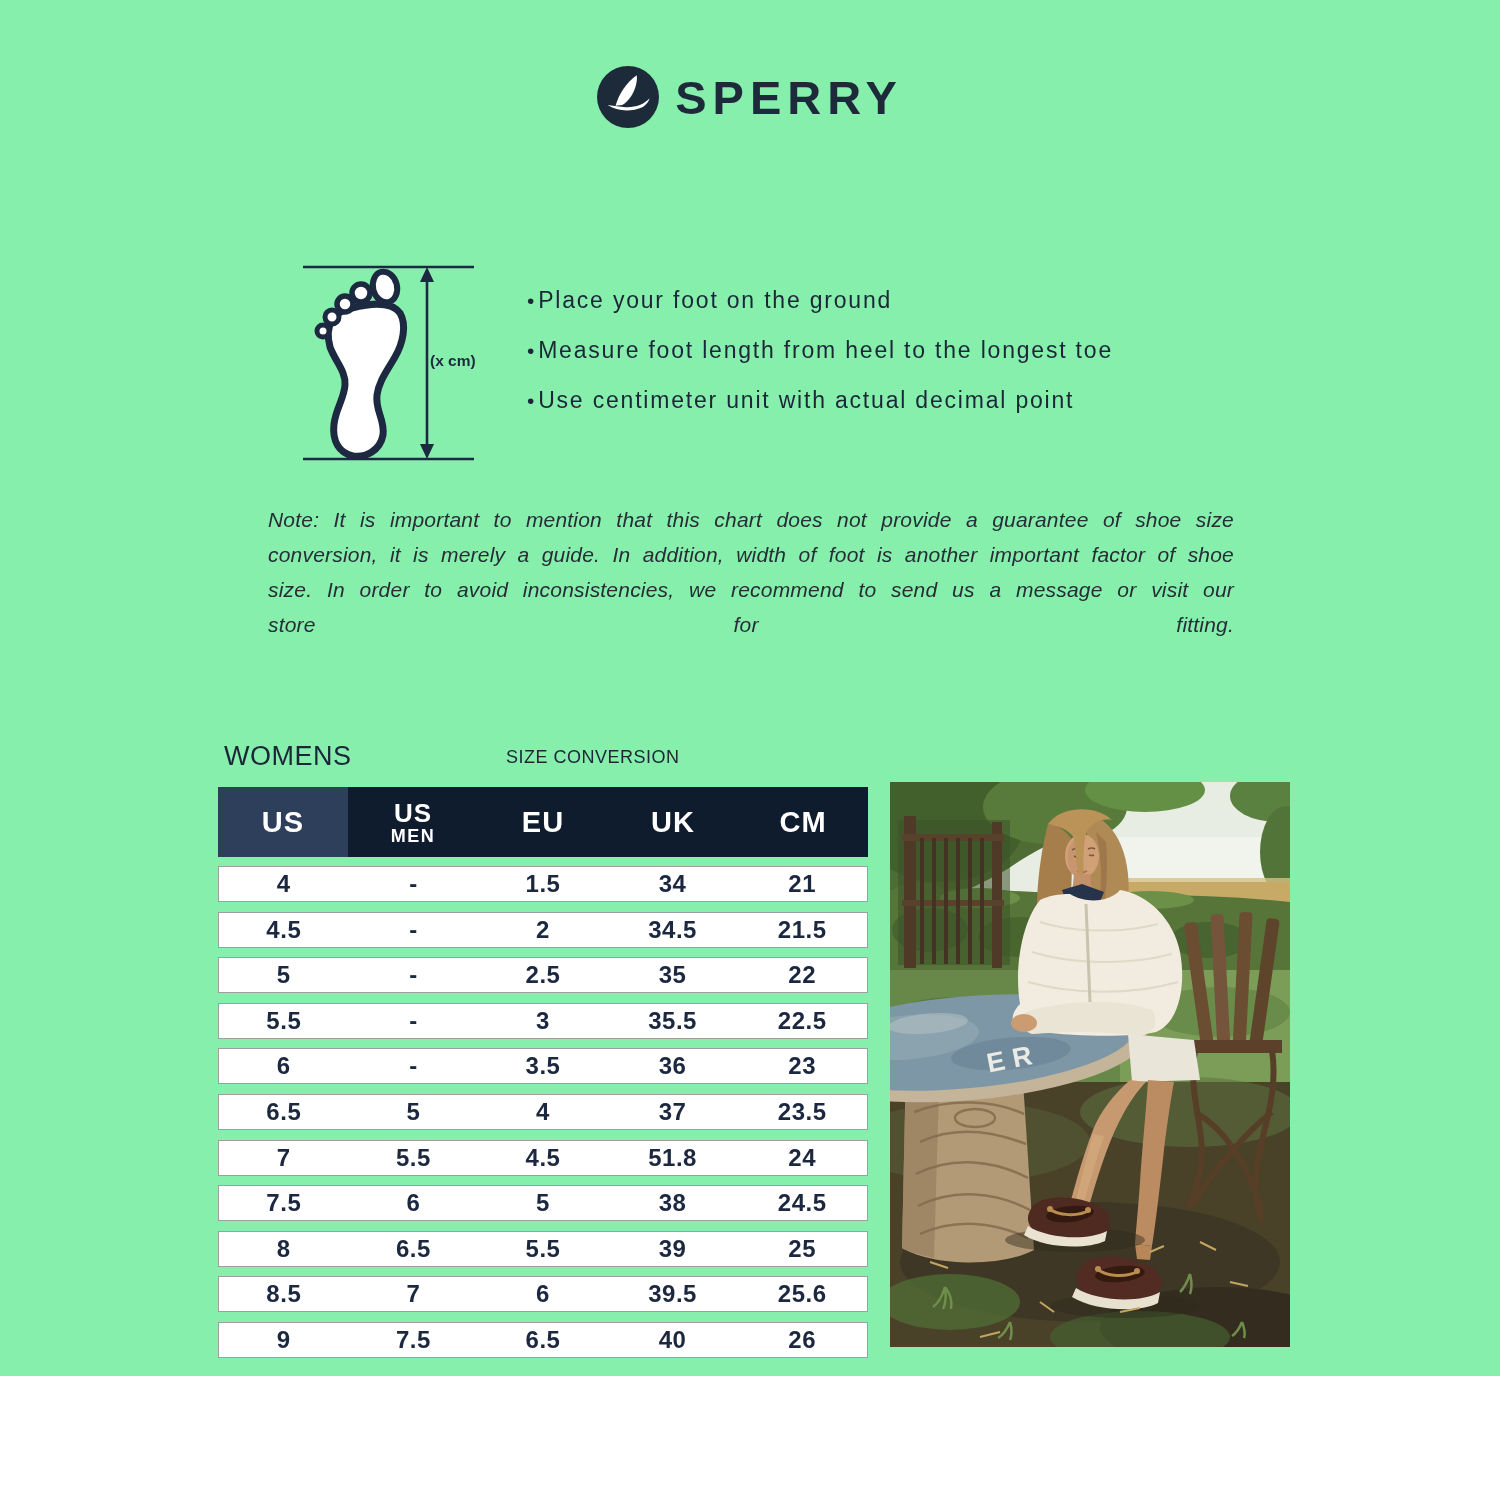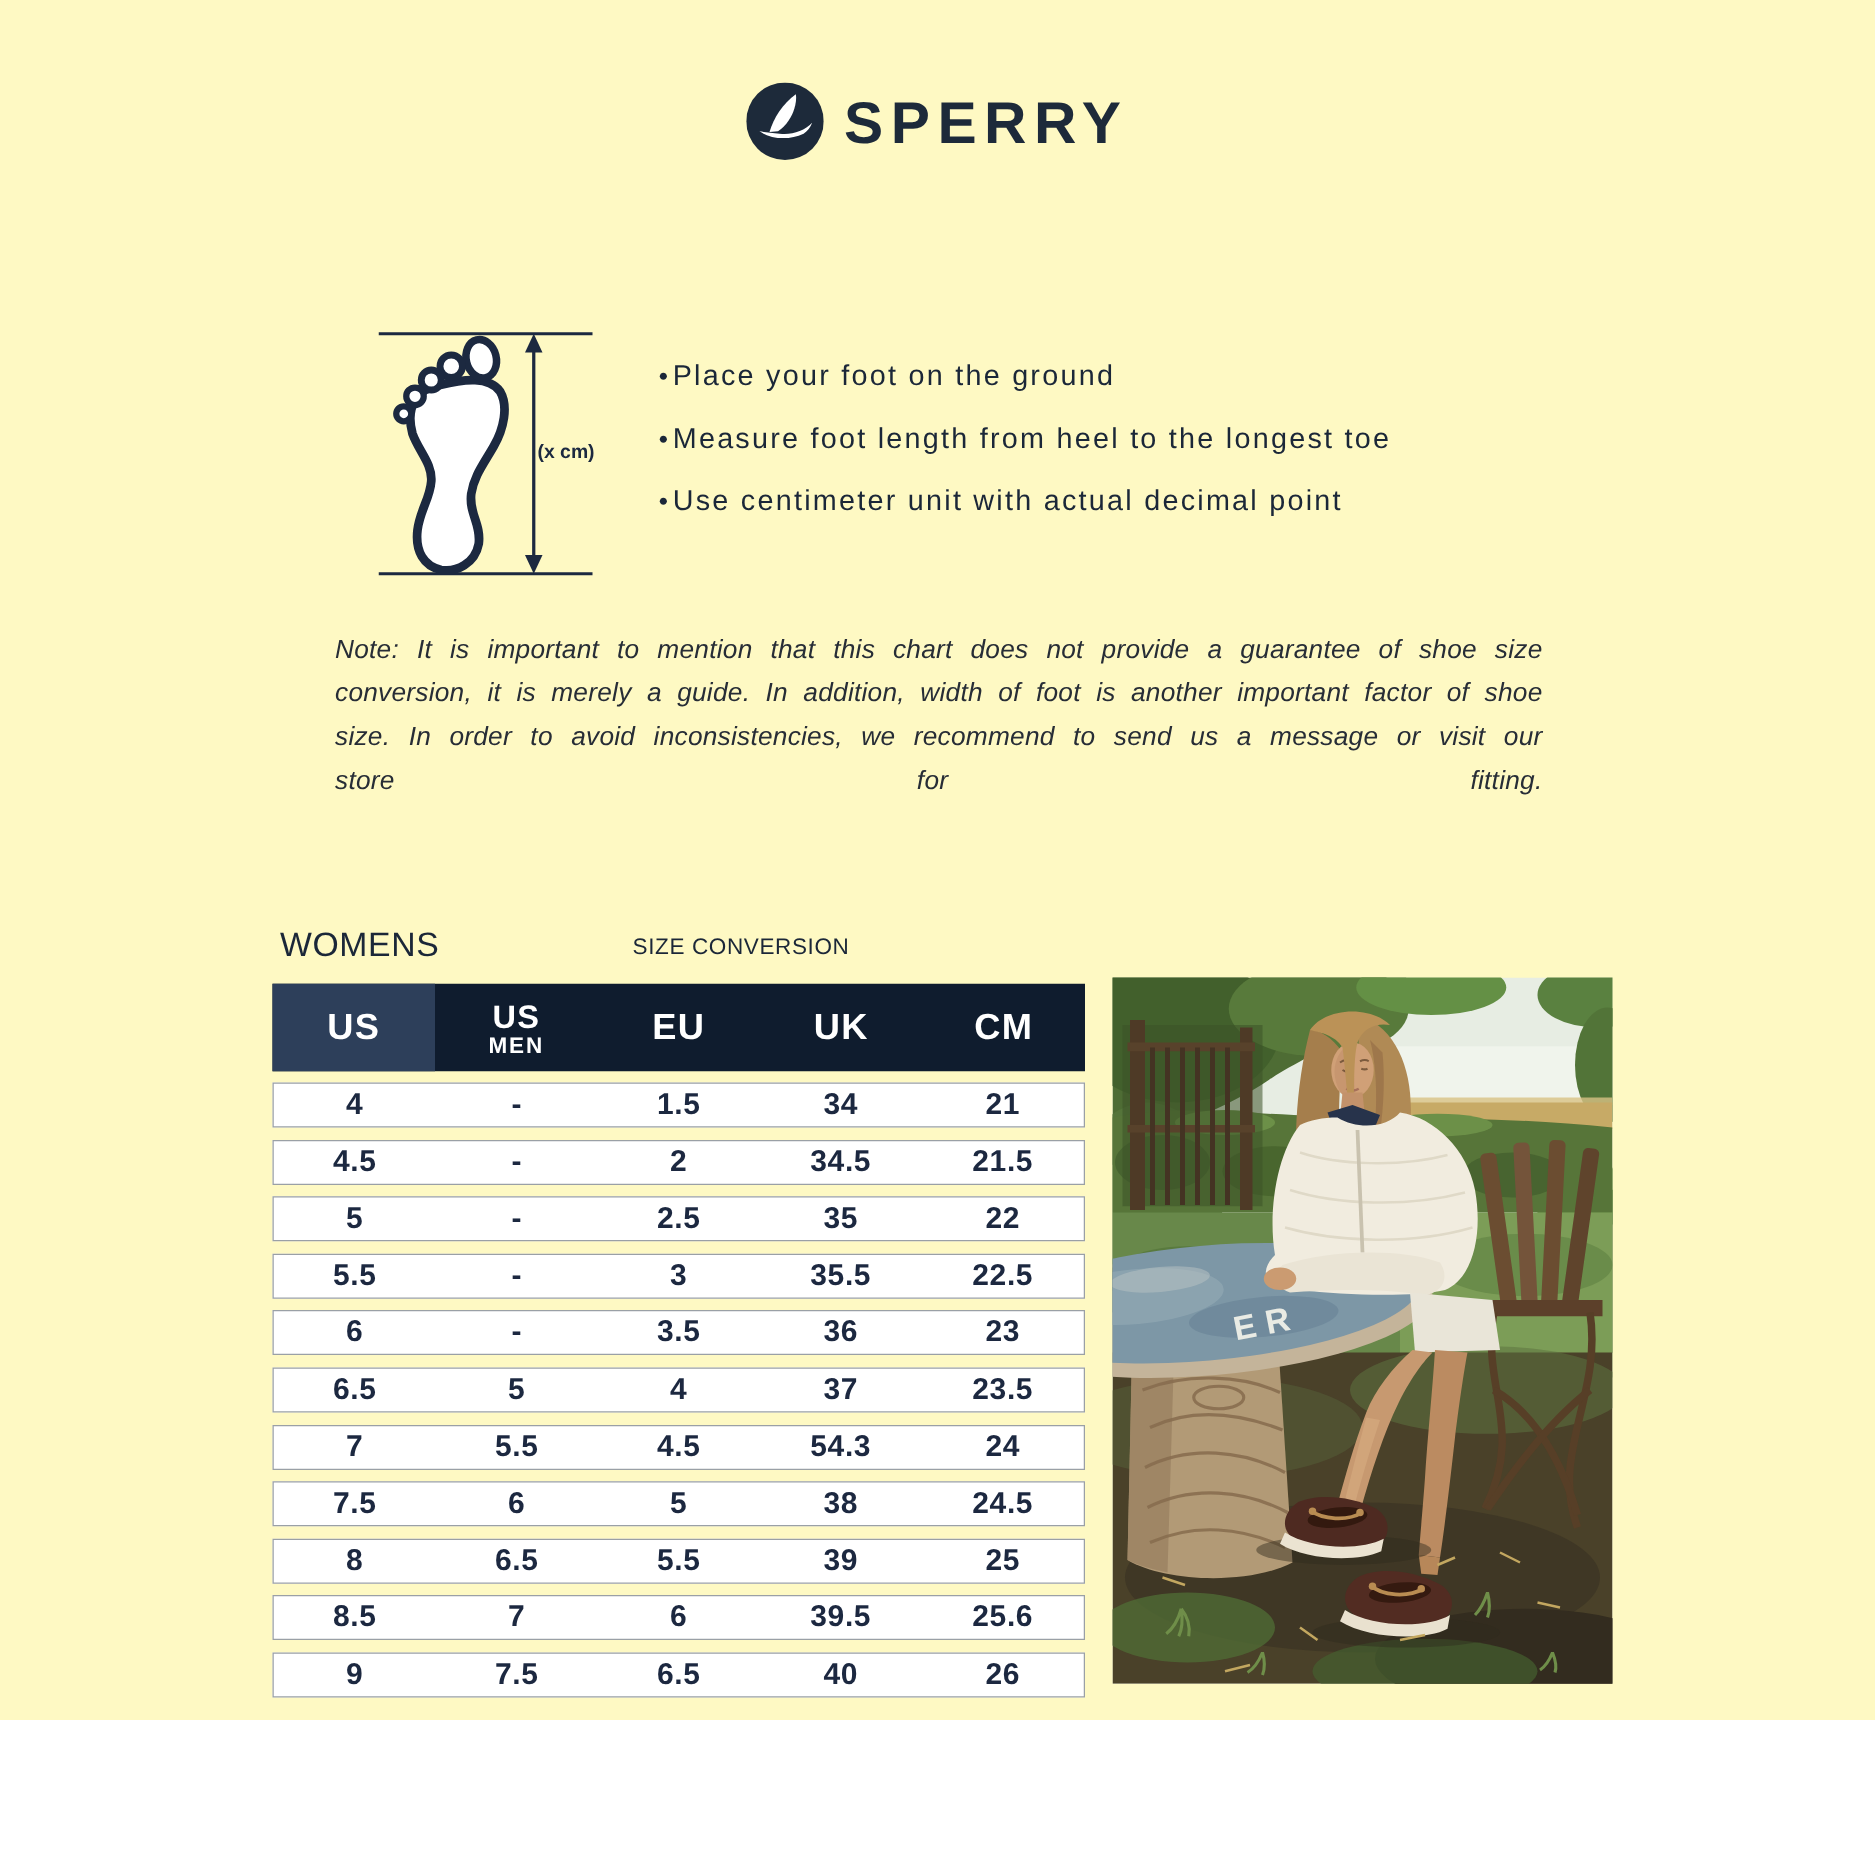--- a/index.html
+++ b/index.html
@@ -1,17 +1,17 @@
 <!DOCTYPE html>
 <html><head>
 <meta charset="utf-8">
 <style>
   html,body{margin:0;padding:0;background:#ffffff;}
   .page{
-    position:relative;width:1500px;height:1376px;background:#fef9c3;overflow:hidden;
+    position:relative;width:1500px;height:1376px;background:#86efac;overflow:hidden;
     font-family:"Liberation Sans", sans-serif;color:#1b2738;
   }
   
   .logo-row{position:absolute;top:66px;left:0;width:100%;display:flex;justify-content:center;align-items:center;gap:16px;}
   .logo-circle{width:62px;height:62px;display:block;}
   .brand-name{font-size:47px;font-weight:bold;letter-spacing:6px;color:#1d2a3a;}
   
   .page-title{position:absolute;top:188px;left:0;width:100%;margin:0;text-align:center;
     font-size:31px;font-weight:bold;letter-spacing:3.5px;color:#de2c2c;}
   
@@ -158,21 +158,21 @@
         <span class="cell">6.5</span>
         <span class="cell">5</span>
         <span class="cell">4</span>
         <span class="cell">37</span>
         <span class="cell">23.5</span>
       </div>
       <div class="srow">
         <span class="cell">7</span>
         <span class="cell">5.5</span>
         <span class="cell">4.5</span>
-        <span class="cell">54.3</span>
+        <span class="cell">51.8</span>
         <span class="cell">24</span>
       </div>
       <div class="srow">
         <span class="cell">7.5</span>
         <span class="cell">6</span>
         <span class="cell">5</span>
         <span class="cell">38</span>
         <span class="cell">24.5</span>
       </div>
       <div class="srow">

